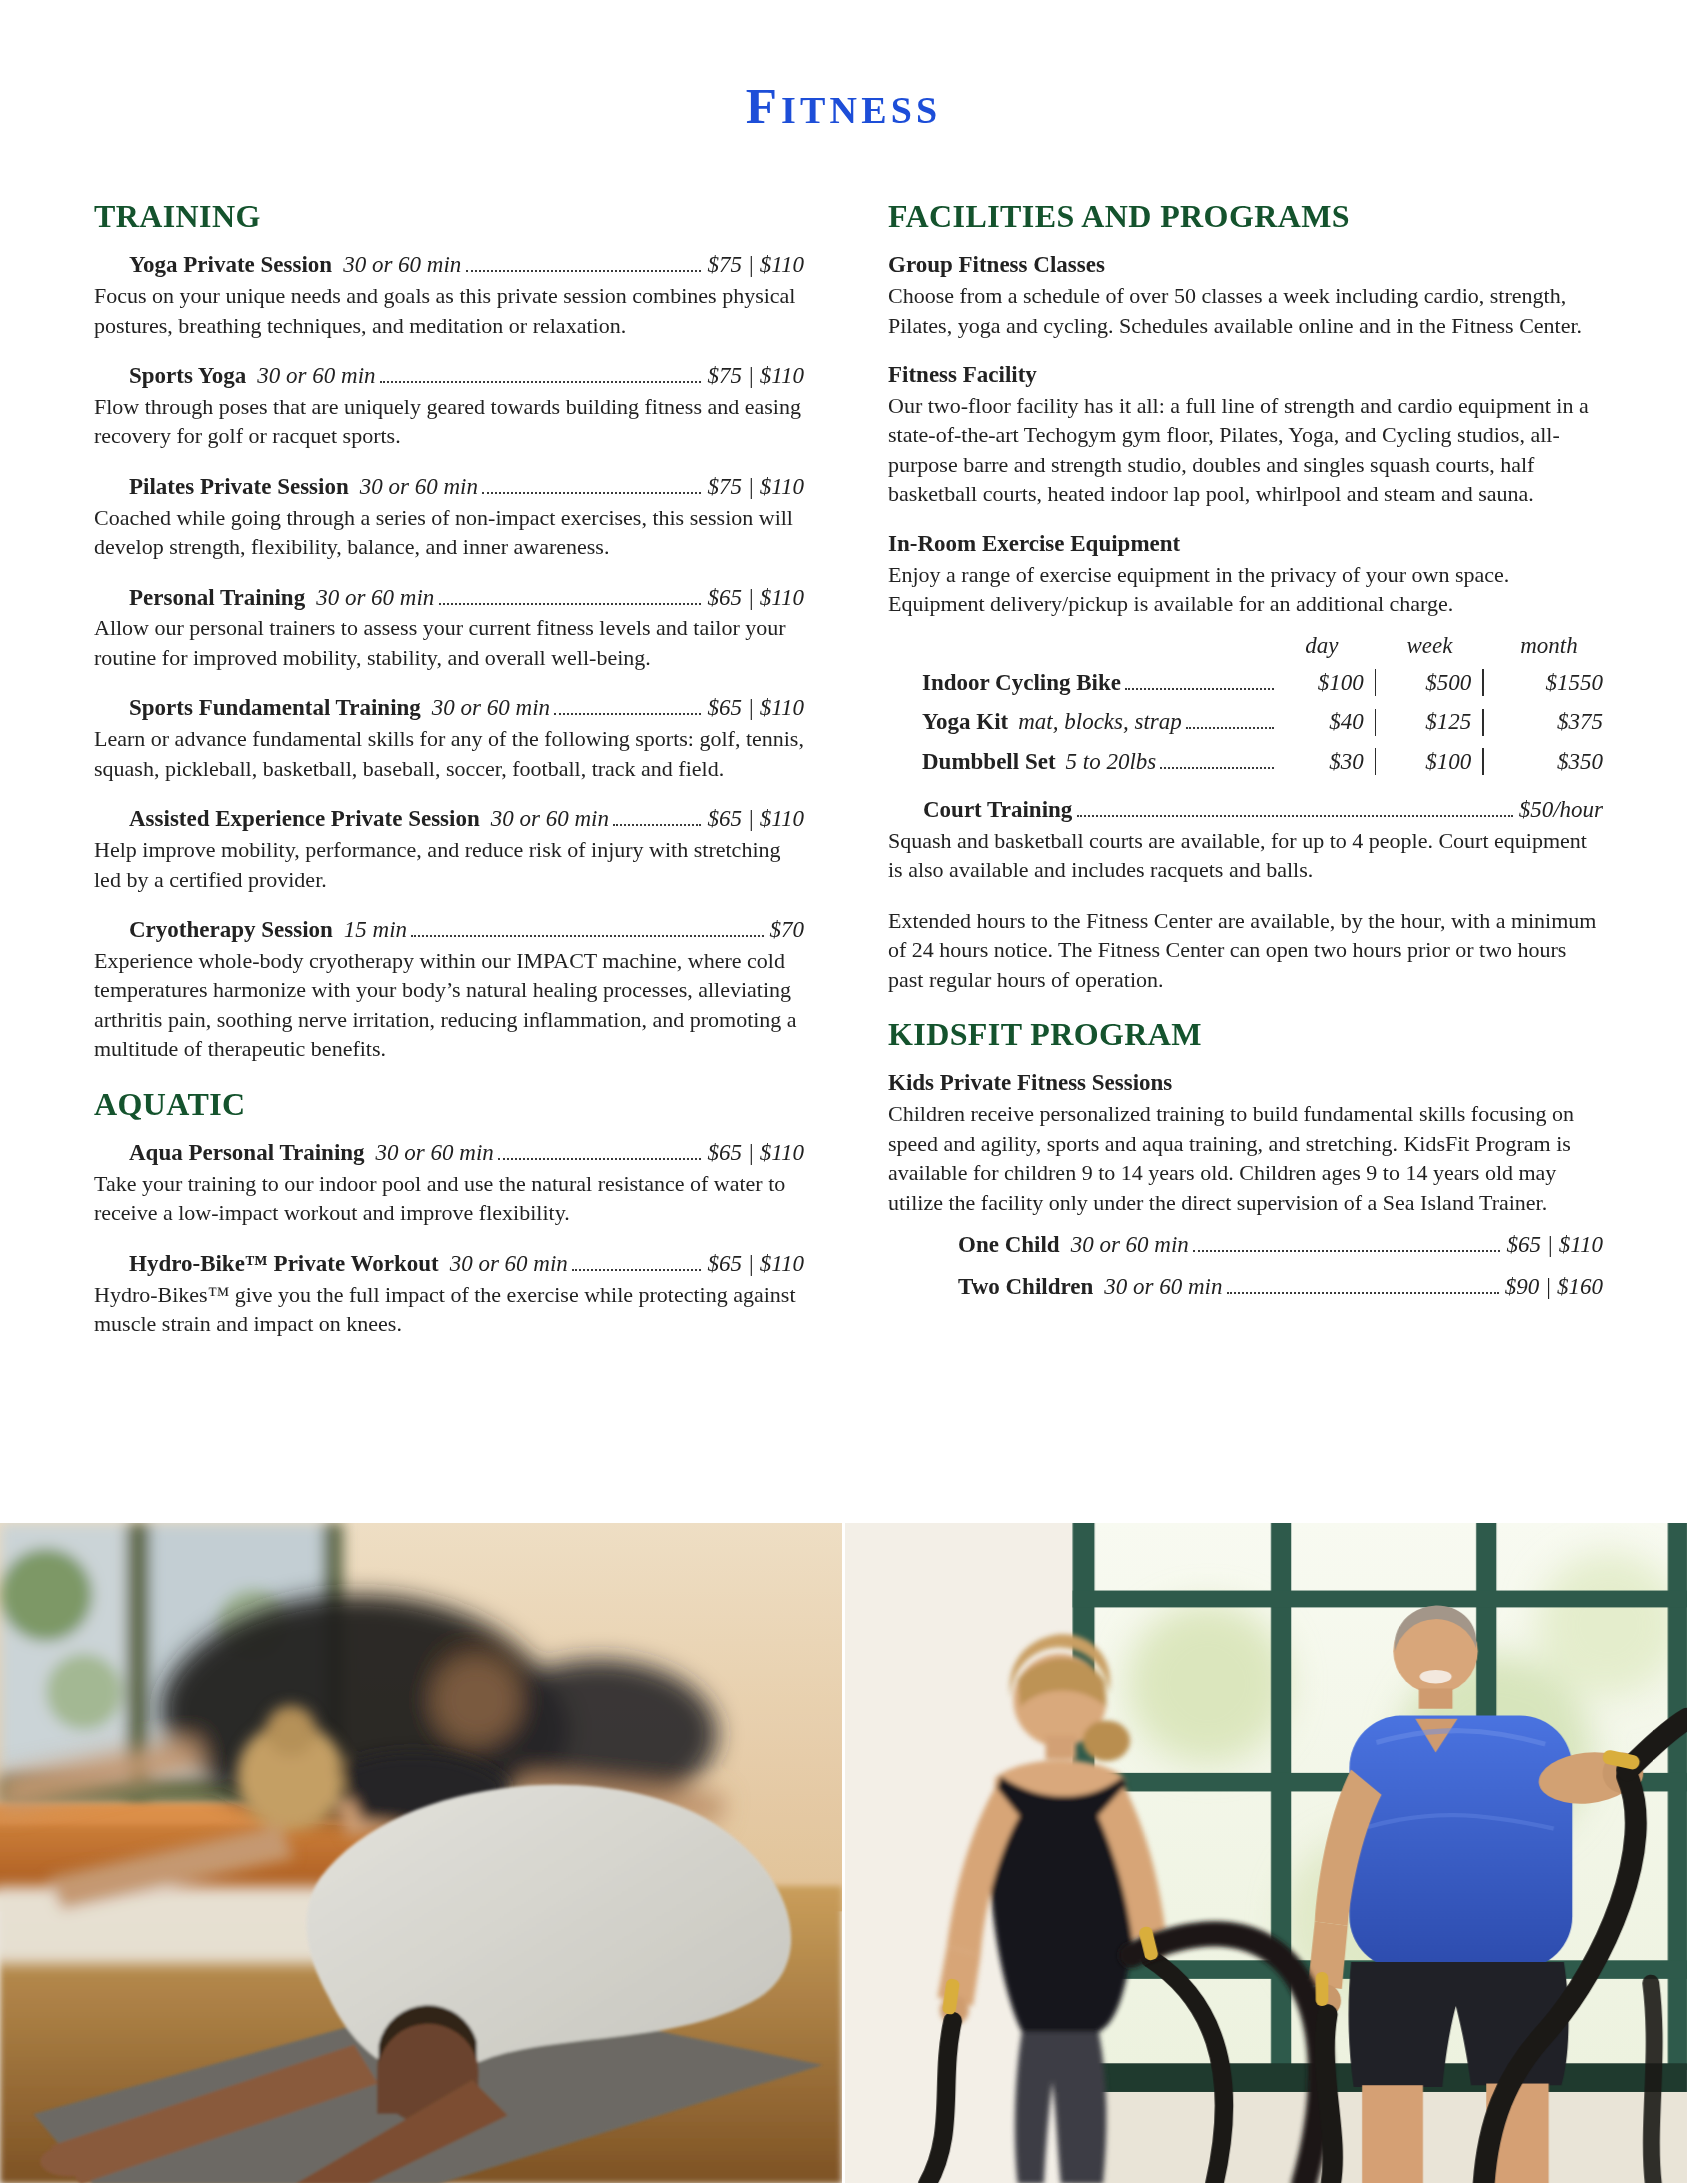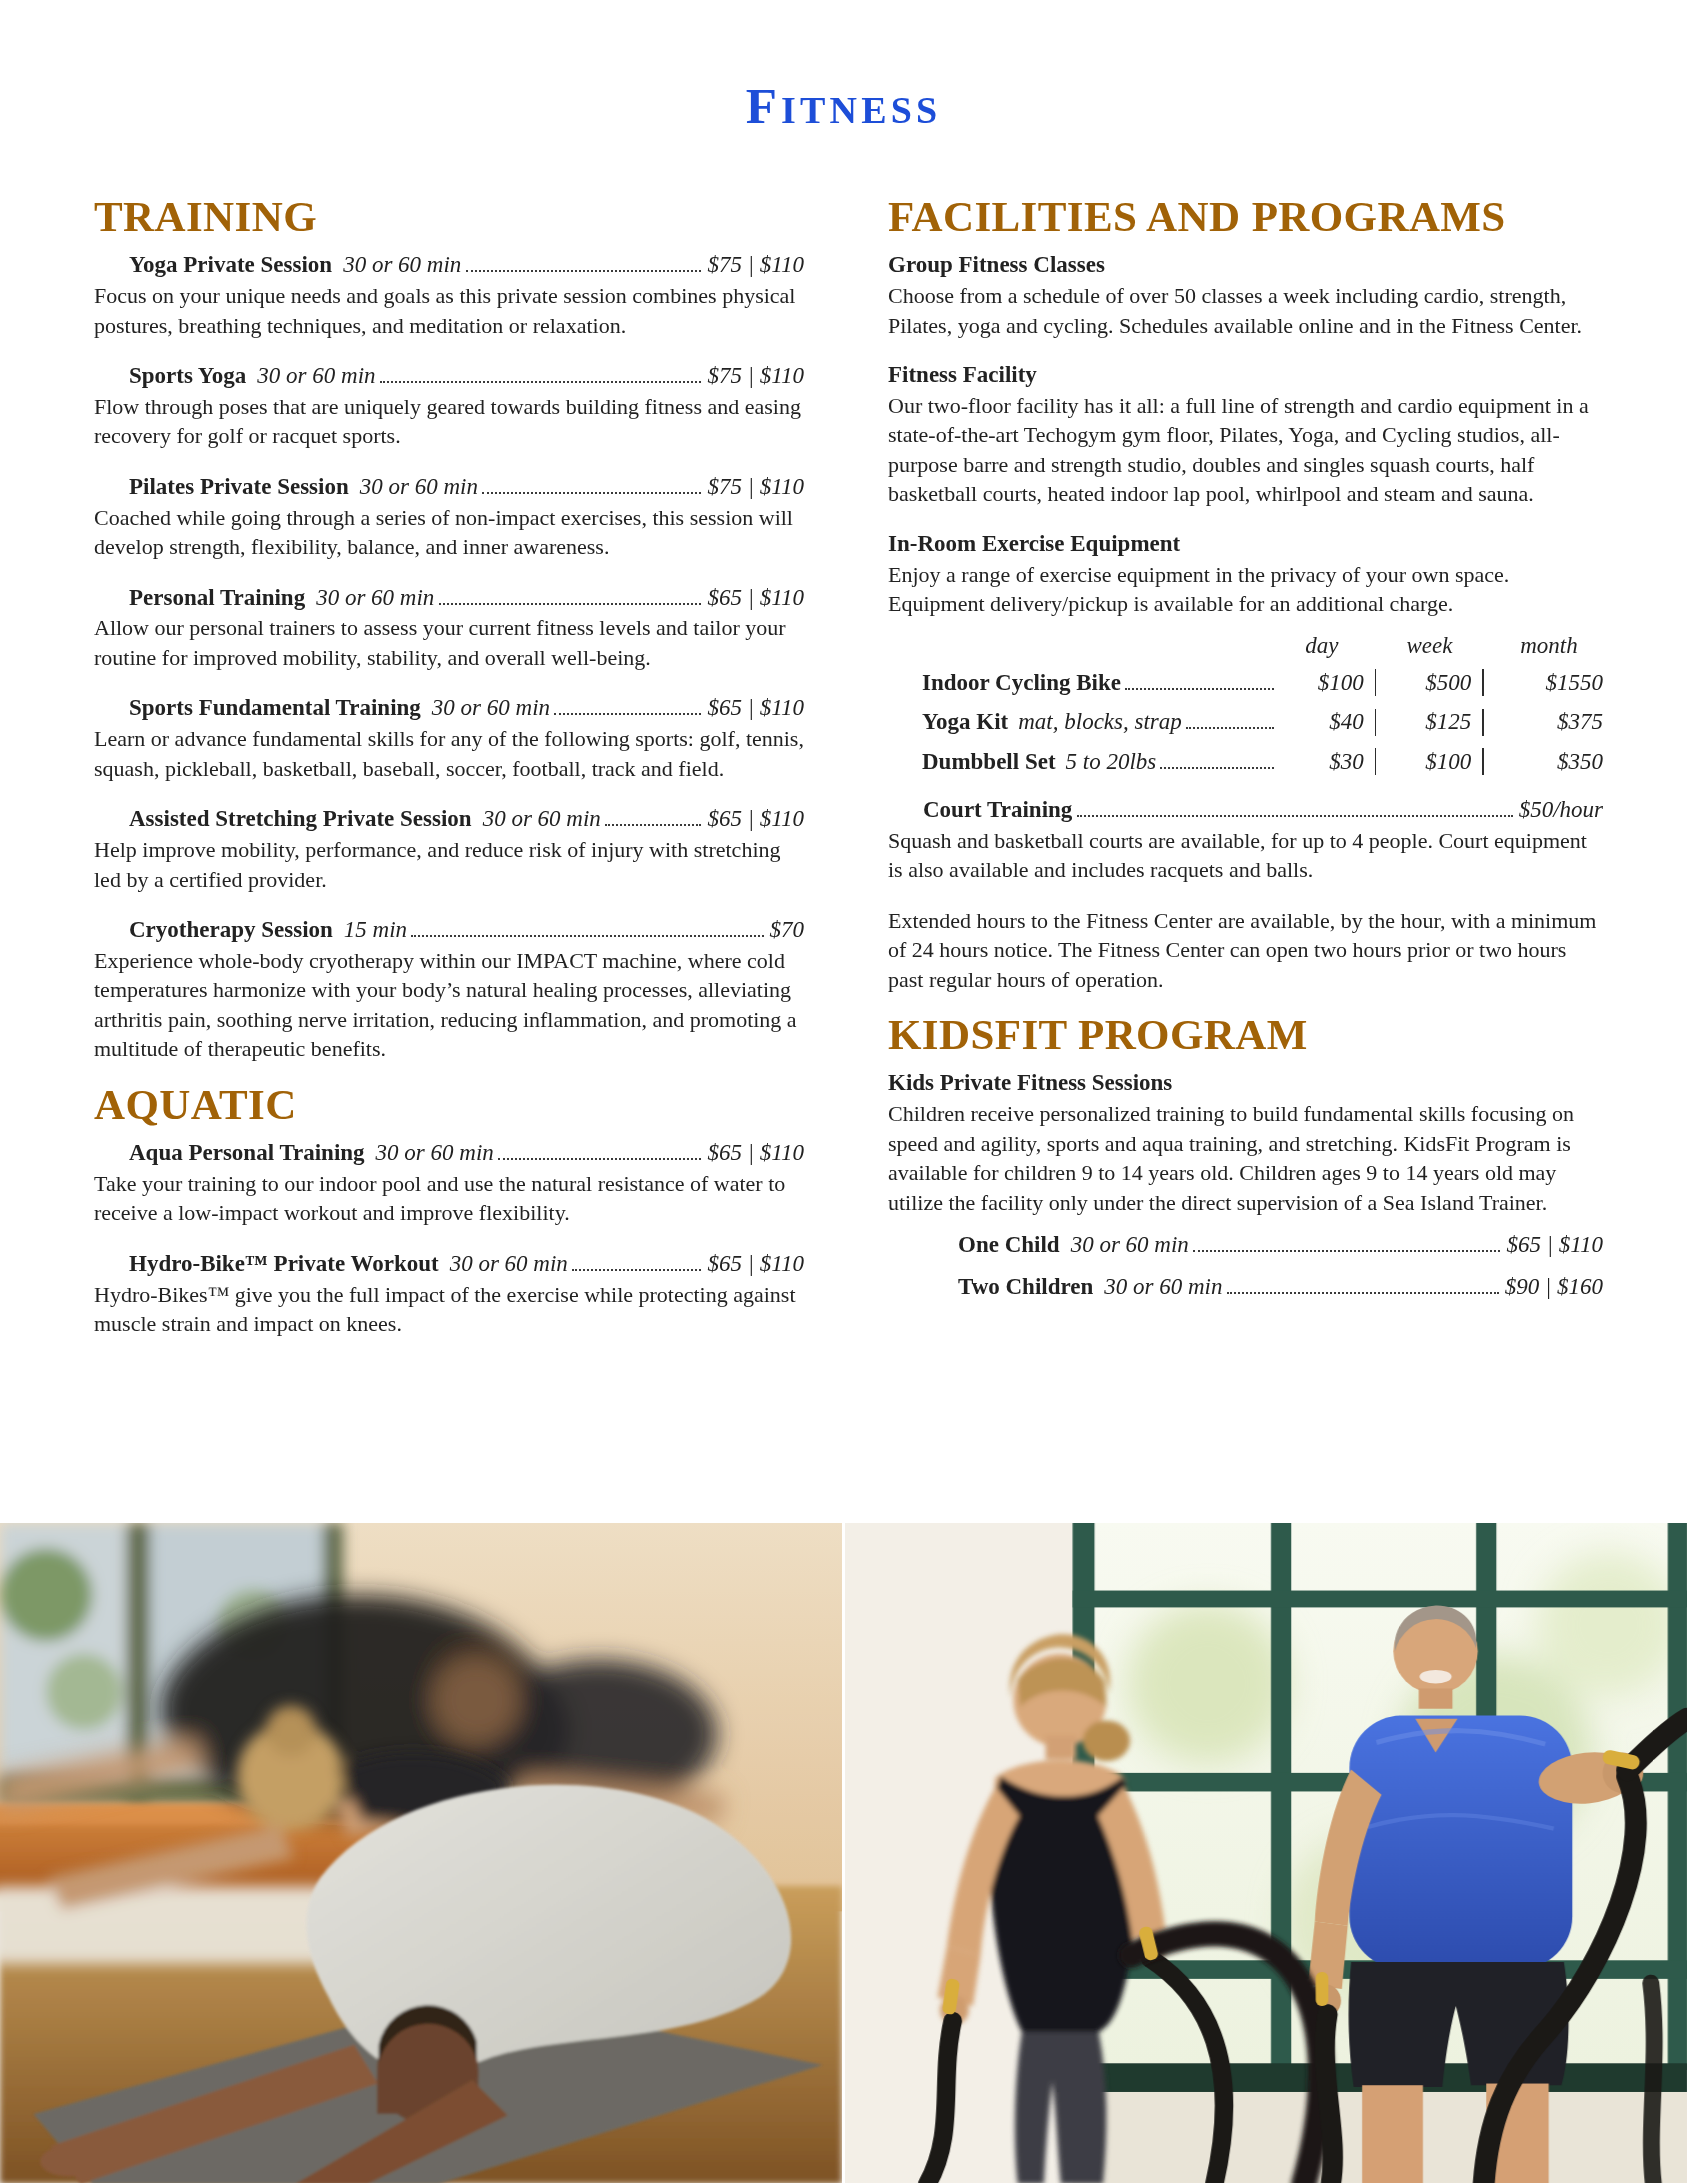--- a/index.html
+++ b/index.html
@@ -14,22 +14,22 @@
   }
   .t-lead { font-size:51px; }
   .t-rest { font-size:38px; }
 
   
   .col { position:absolute; top:197px; }
   .col-left  { left:94px; width:710px; }
   .col-right { left:888px; width:715px; }
 
   h2.sec-heading {
-    margin:0 0 14.3px 0; font-size:43px; line-height:39px; font-weight:700;
-    color:#a16207; letter-spacing:0.4px;
+    margin:0 0 14.3px 0; font-size:32px; line-height:39px; font-weight:700;
+    color:#14532d; letter-spacing:0.4px;
   }
   .section-gap { margin-top:44px; }
 
   
   .item { margin-bottom:21px; }
   .price-row { display:flex; align-items:baseline; white-space:nowrap; font-size:23px; line-height:30px; }
   .i-name { font-weight:700;margin-left:35px; }
   .i-dur  { font-style:italic; margin-left:11px; }
   .leader { flex:1 1 auto; min-width:15px; border-bottom:2.5px dotted #3a3a3a; margin:0 5.9px 0 4.2px; }
   .i-price{ font-style:italic; }
@@ -117,21 +117,21 @@
       <span class="i-name">Sports Fundamental Training</span>
       <span class="i-dur">30 or 60 min</span>
       <span class="leader"></span>
       <span class="i-price">$65 | $110</span>
     </div>
     <p class="desc">Learn or advance fundamental skills for any of the following sports: golf, tennis, squash, pickleball, basketball, baseball, soccer, football, track and field.</p>
   </div>
 
   <div class="item">
     <div class="price-row">
-      <span class="i-name">Assisted Stretching Private Session</span>
+      <span class="i-name">Assisted Experience Private Session</span>
       <span class="i-dur">30 or 60 min</span>
       <span class="leader"></span>
       <span class="i-price">$65 | $110</span>
     </div>
     <p class="desc">Help improve mobility, performance, and reduce risk of injury with stretching led by a certified provider.</p>
   </div>
 
   <div class="item">
     <div class="price-row">
       <span class="i-name">Cryotherapy Session</span>

